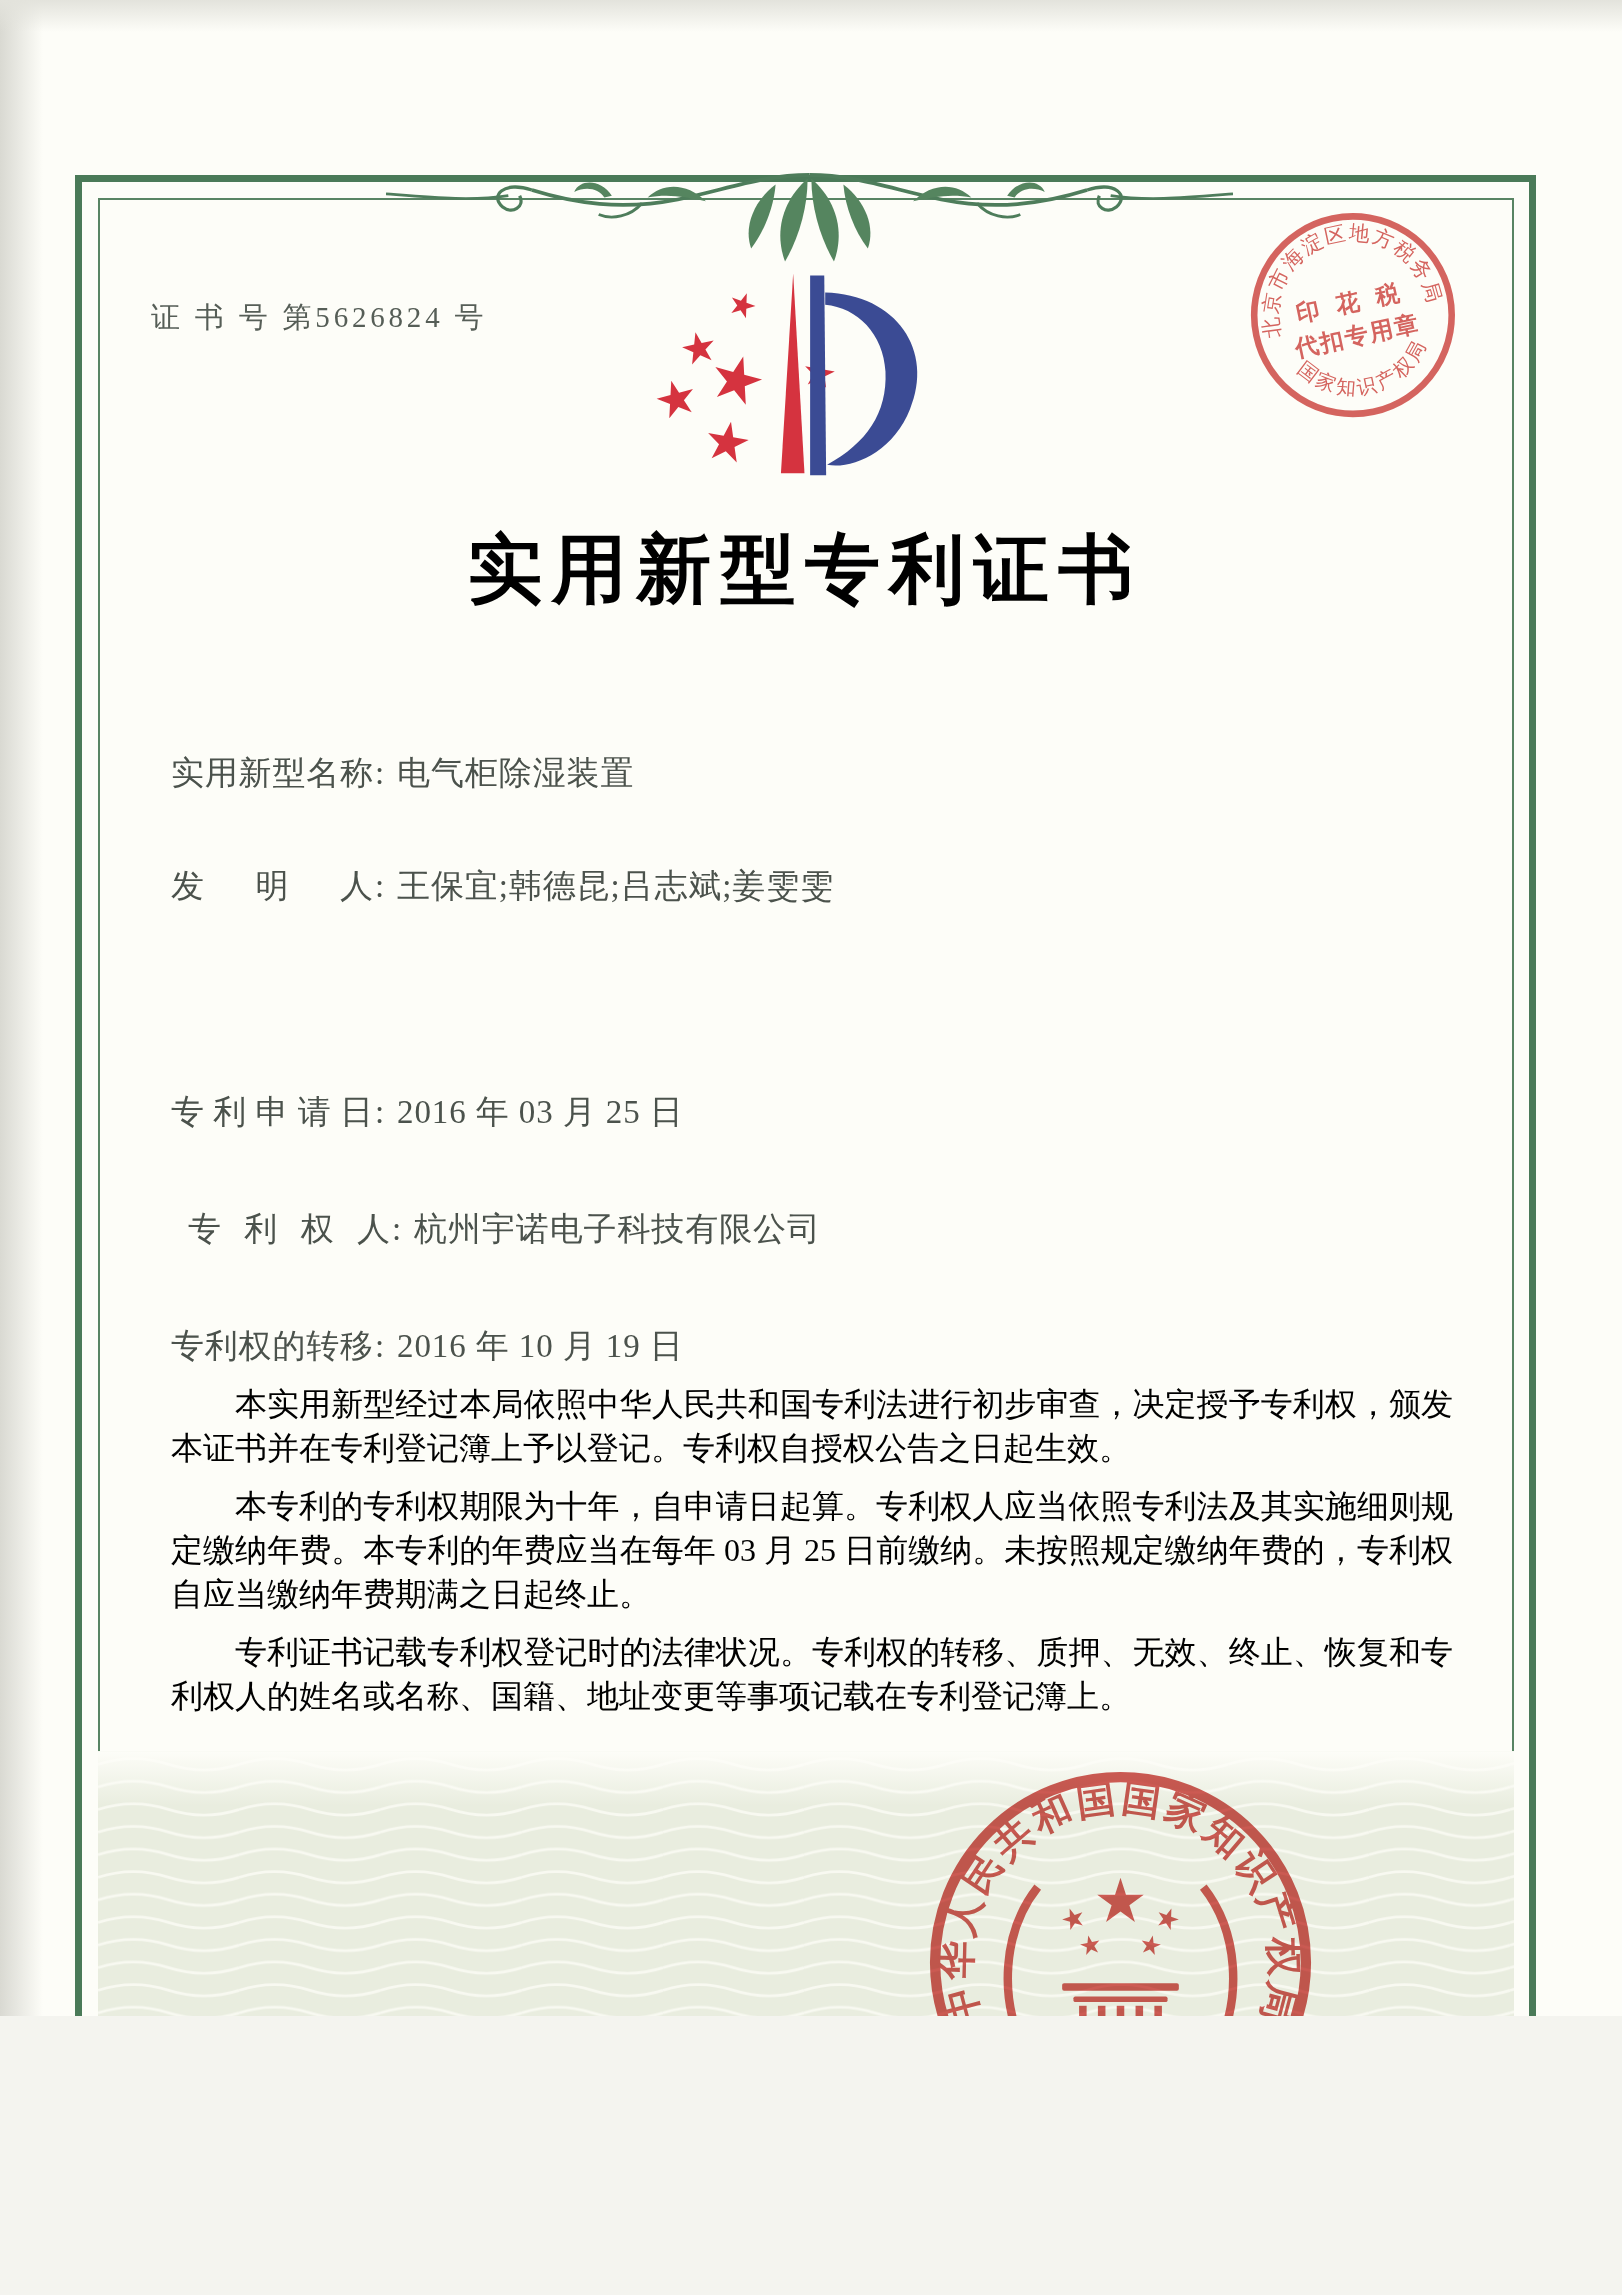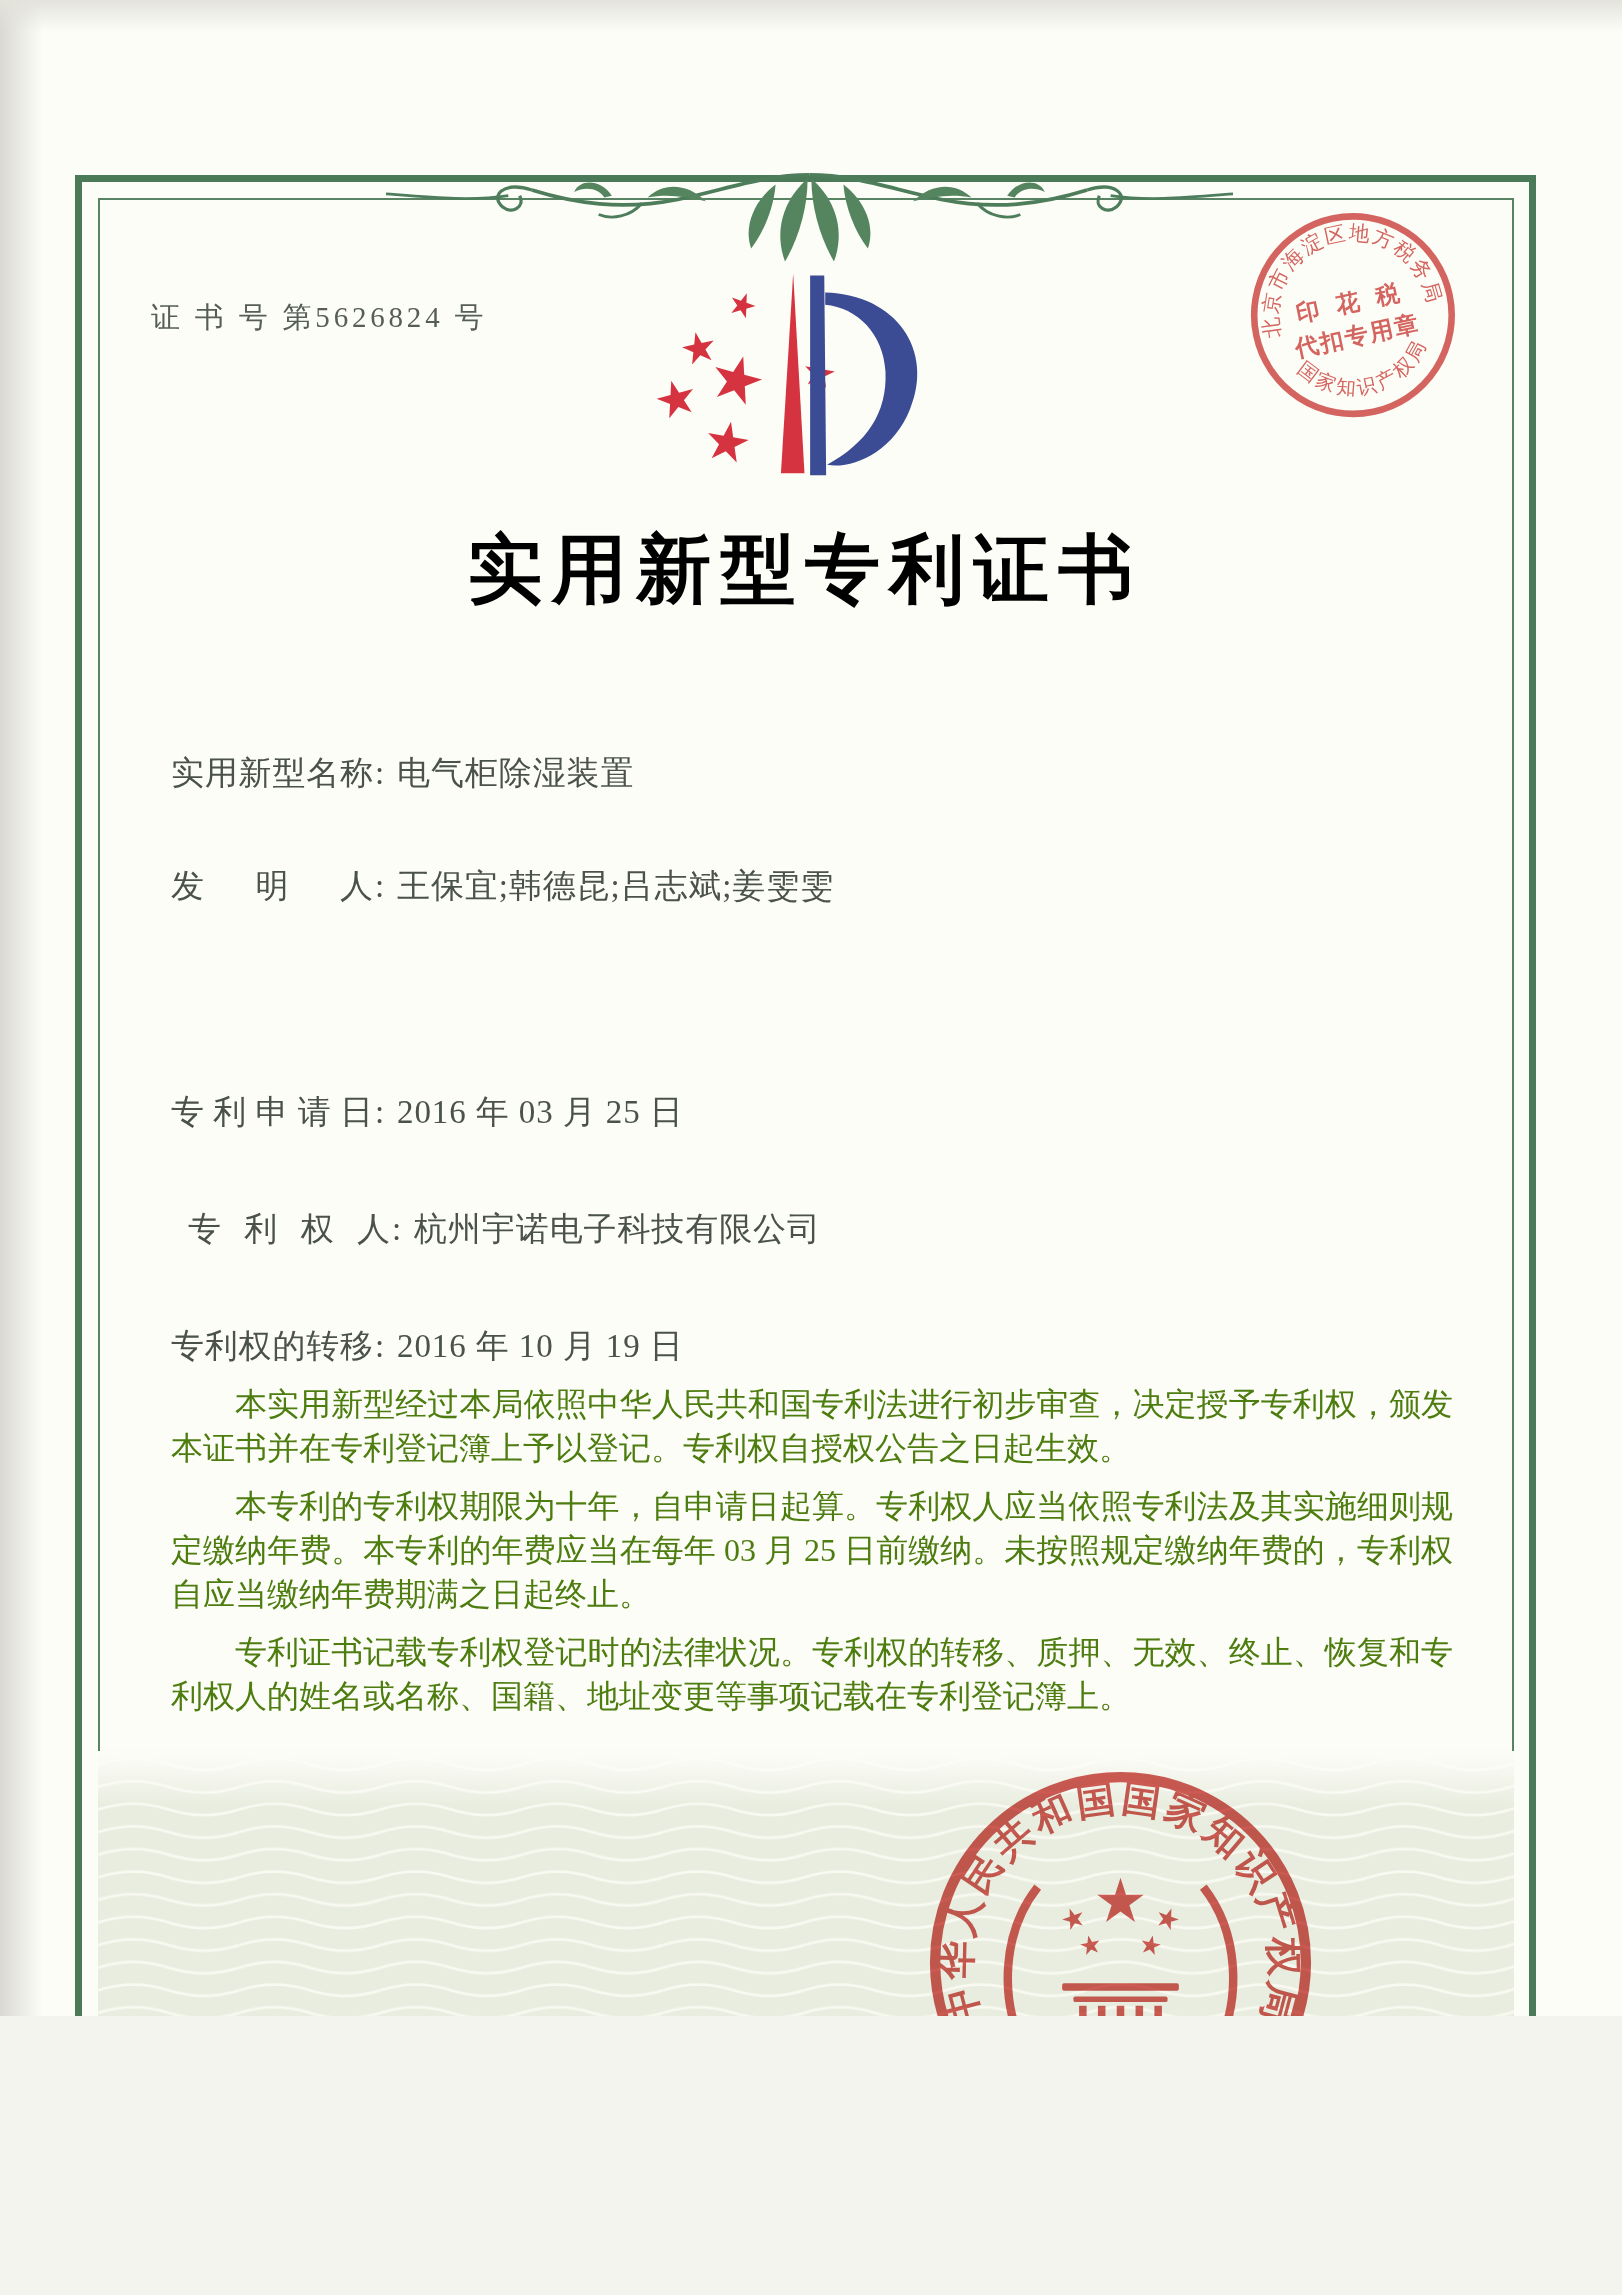--- a/index.html
+++ b/index.html
@@ -20,21 +20,21 @@
   .abs{position:absolute;}
   .cert-no{left:151px;top:298px;font-size:29px;letter-spacing:3.8px;color:#565e57;}
   .title{left:0;top:520px;width:1610px;text-align:center;font-size:75px;font-weight:bold;
     letter-spacing:9.4px;color:#000000;}
   .field-row{left:171px;width:1318px;font-size:33px;color:#4b524c;white-space:nowrap;}
   .f-label{display:inline-block;width:202px;text-align:justify;text-align-last:justify;}
   .f-sep{display:inline-block;margin:0 13px 0 1.9px;}
   .f-val{letter-spacing:0.9px;font-family:Liberation Serif, serif;}
   .r0{top:751px;} .r1{top:864px;} .r2{top:977px;} .r3{top:1090px;} .r4{top:1207px;margin-left:17px;} .r5{top:1324px;}
   .body-text{left:171px;top:1382px;width:1282px;font-size:32px;line-height:44px;
-    text-align:justify;color:#4d7c0f;}
+    text-align:justify;color:#000000;}
   .body-text p{margin:0 0 0 0;text-indent:2em;}
   .body-text p + p{margin-top:14px;}
   .band{left:98px;top:1751px;width:1416px;height:456px;}
   .barcode{left:179px;top:1797px;width:411px;height:36px;
     background:
       repeating-linear-gradient(90deg,#3a413a 0 2.8px,rgba(0,0,0,0) 2.8px 5.6px),
       repeating-linear-gradient(90deg,#3a413a 0 1.9px,rgba(0,0,0,0) 1.9px 8.5px),
       repeating-linear-gradient(90deg,#3a413a 0 3.8px,rgba(0,0,0,0) 3.8px 12.2px);}
   .sig-role{left:209px;top:1951px;font-size:38px;color:#3f473f;letter-spacing:5.6px;
     font-family:"Liberation Sans","DejaVu Sans",sans-serif;}

